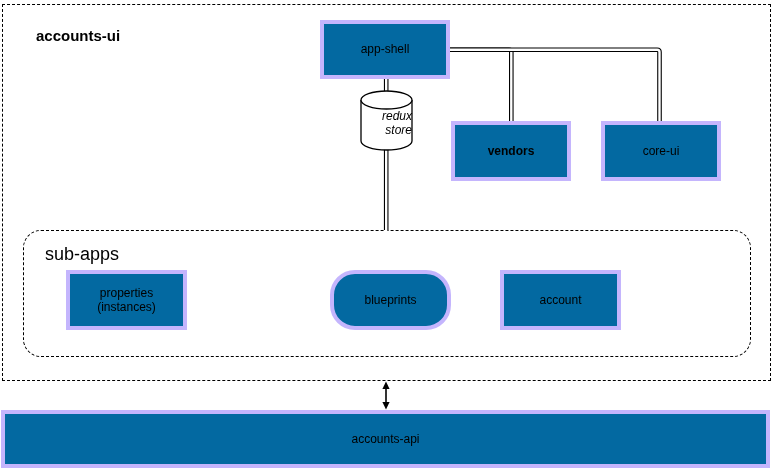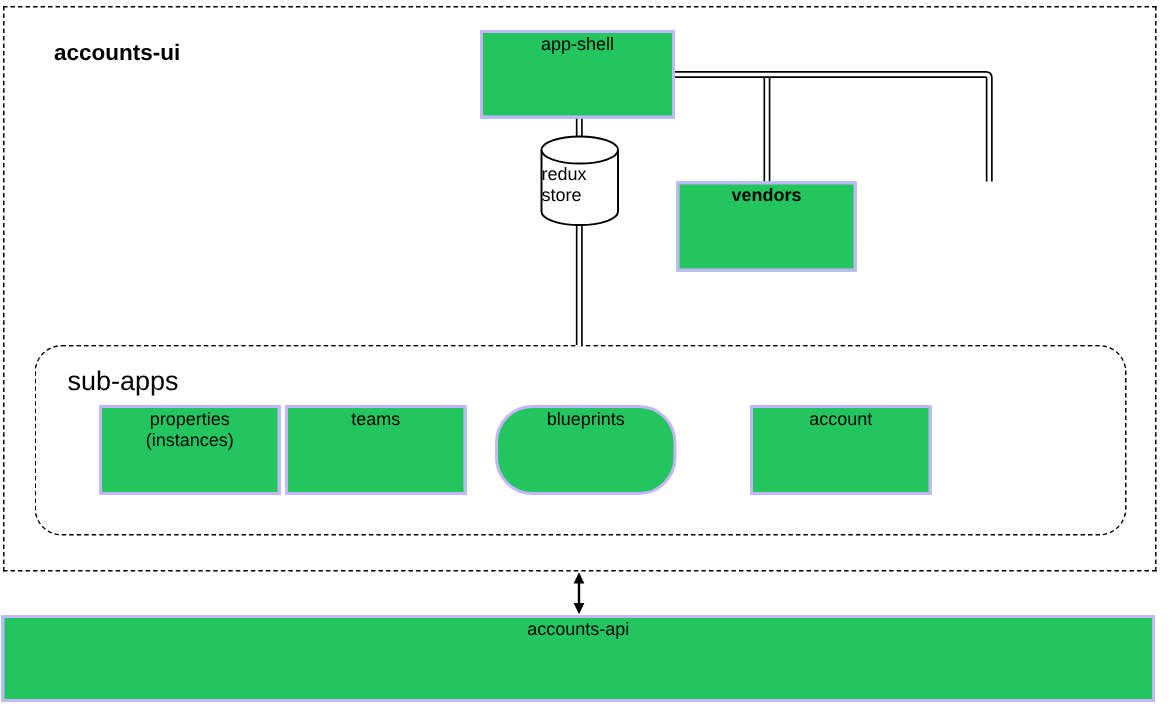--- a/index.html
+++ b/index.html
@@ -24,24 +24,25 @@
     font-weight: bold;
     white-space: nowrap;
   }
   .group-label {
     position: absolute;
     font-size: 18px;
     white-space: nowrap;
   }
   .node {
     position: absolute;
-    border: 2px solid #c4b5fd;
-    background: #22c55e;
+    border: 4px solid #c4b5fd;
+    background: #0369a1;
     box-sizing: border-box;
     display: flex;
+    align-items: center;
     justify-content: center;
     text-align: center;
     font-size: 12px;
     line-height: 1.2;
   }
   .svg-layer {
     position: absolute;
     left: 0;
     top: 0;
     width: 781px;
@@ -50,23 +51,24 @@
   .edge-outer { stroke: #000000; stroke-width: 4.6; fill: none; }
   .edge-inner { stroke: #ffffff; stroke-width: 2.4; fill: none; }
   .shape-stroke { stroke: #000000; stroke-width: 1.3; fill: #ffffff; }
   .arrow-shaft { stroke: #000000; stroke-width: 1.6; fill: none; }
   .arrow-head { fill: #000000; stroke: none; }
   .cyl-label {
     position: absolute;
     left: 361px;
     top: 110px;
     width: 51px;
-    text-align: left;
+    text-align: right;
     font-size: 12px;
     line-height: 1.15;
+    font-style: italic;
   }
 </style>
 </head>
 <body>
 
 <div class="canvas">
 
   <div class="dashed-box" style="left:2px; top:4px; width:769px; height:377px;"></div>
   <div class="container-label" style="left:36px; top:27px;">accounts-ui</div>
 
@@ -113,28 +115,28 @@
   </div>
 
   <div class="node" style="left:320px; top:20px; width:130px; height:59px;">
     <span>app-shell</span>
   </div>
 
   <div class="node" style="left:451px; top:121px; width:120px; height:60px;font-weight:bold;">
     <span>vendors</span>
   </div>
 
+  <div class="node" style="left:601px; top:121px; width:120px; height:60px;">
+    <span>core-ui</span>
+  </div>
 
   <div class="node" style="left:40px; top:270px; width:121px; height:60px;margin-left:26px;">
     <span><span>properties</span><br><span>(instances)</span></span>
   </div>
 
-  <div class="node" style="left:190px; top:270px; width:121px; height:60px;">
-    <span>teams</span>
-  </div>
 
   <div class="node" style="left:330px; top:270px; width:121px; height:60px;border-radius:25px;">
     <span>blueprints</span>
   </div>
 
   <div class="node" style="left:470px; top:270px; width:121px; height:60px;margin-left:30px;">
     <span>account</span>
   </div>
 
 

